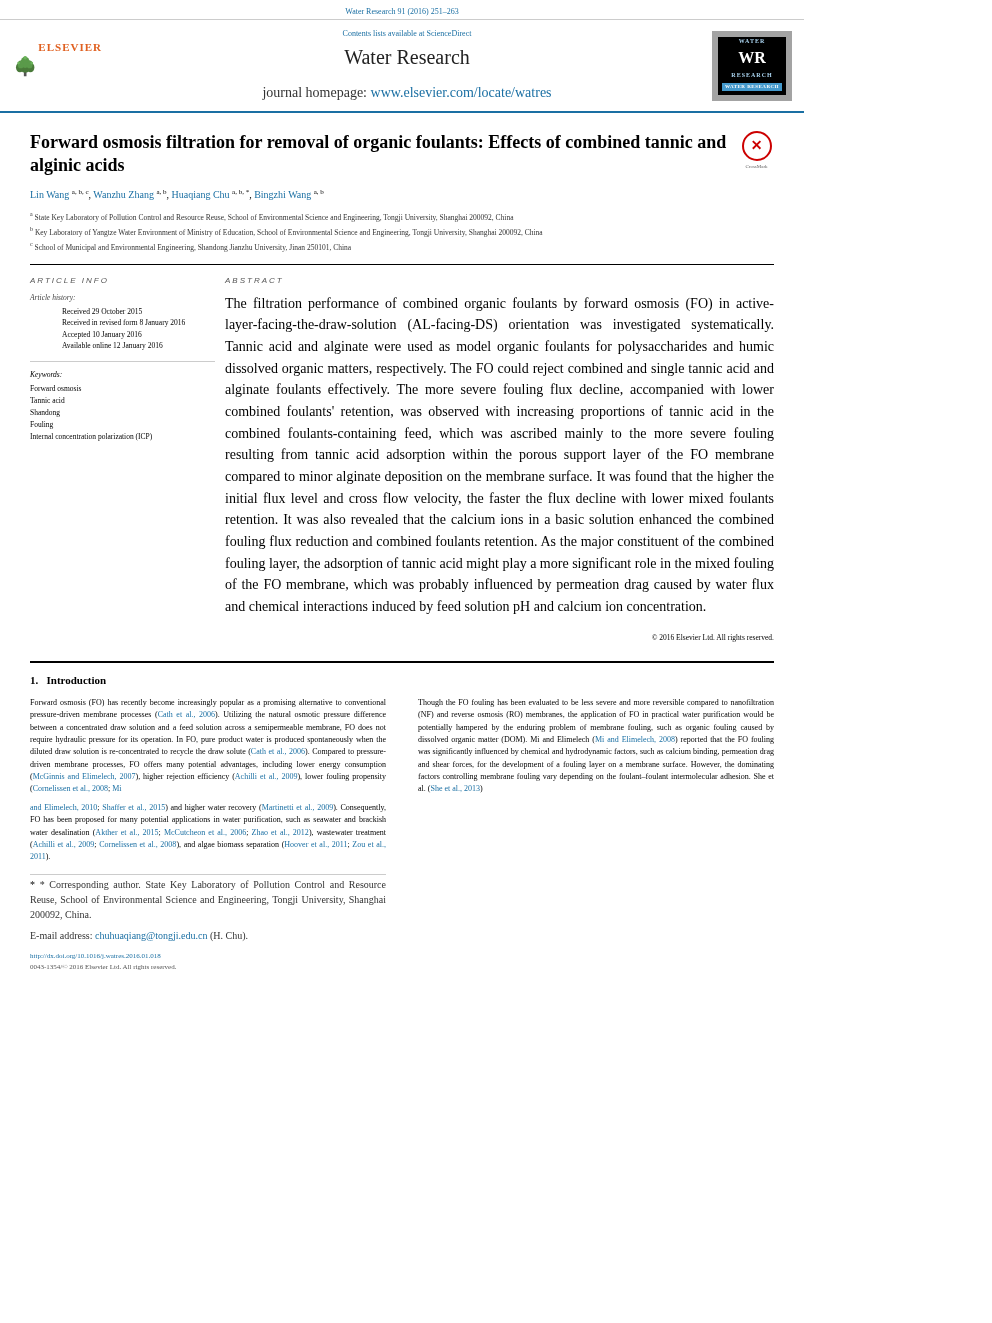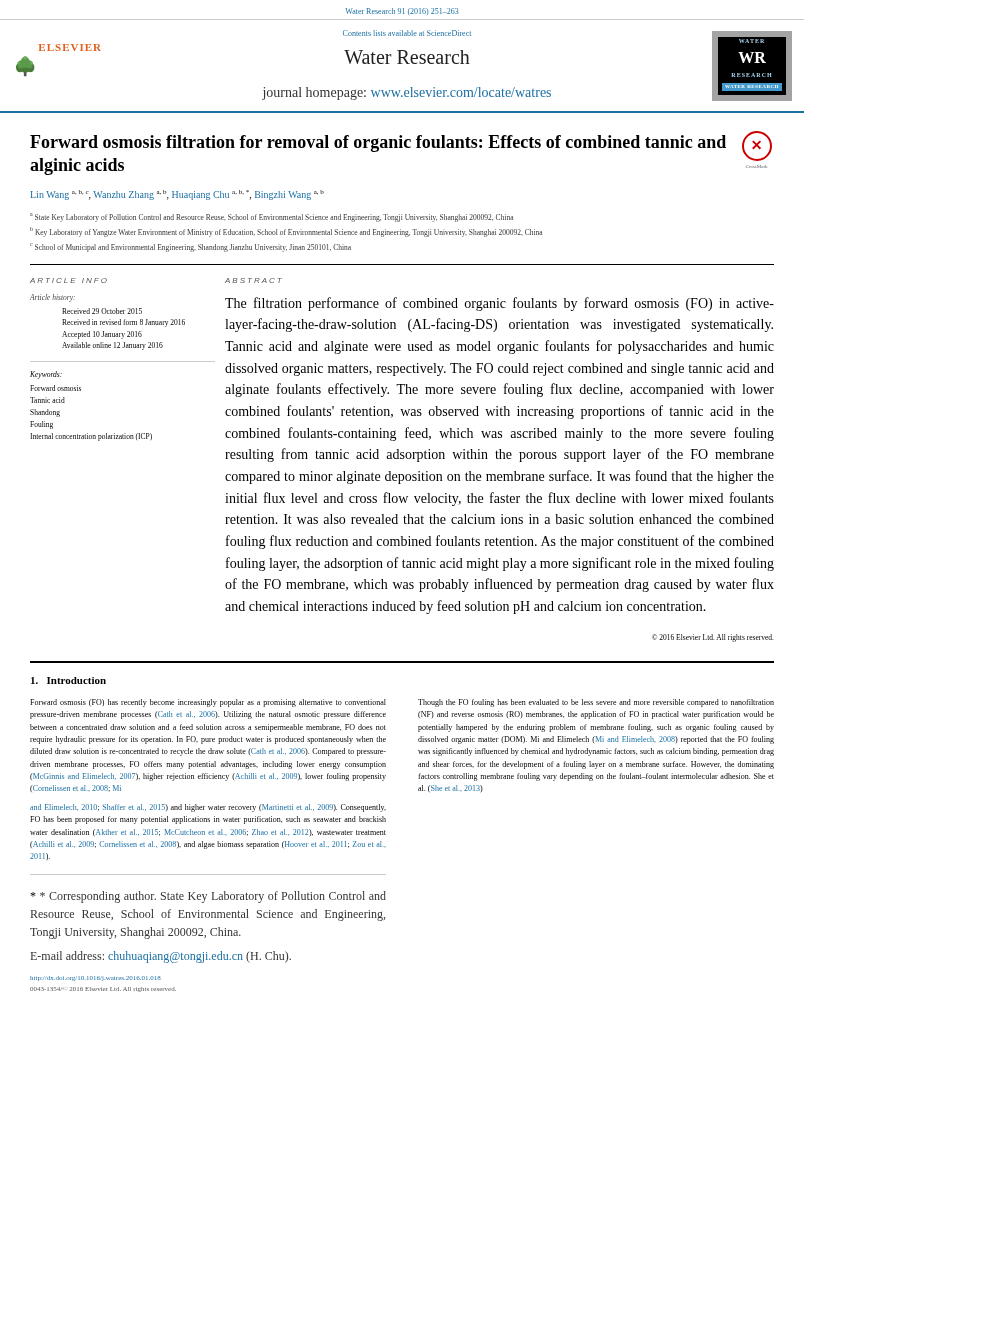--- a/index.html
+++ b/index.html
@@ -250,22 +250,22 @@
     }
     .intro-left p, .intro-right p {
       margin-bottom: 6px;
     }
     .ref-link { color: #1a6fa3; }
     
     
     .footnote-area {
       border-top: 1px solid #ccc;
       margin-top: 10px;
-      padding-top: 12px;
-      font-size: 12px;
+      padding-top: 2px;
+      font-size: 10px;
       color: #333;
       line-height: 1.5;
     }
     .footnote-star { color: #000; }
     
     
     .doi-footer {
       margin-top: 8px;
       font-size: 7px;
       color: #1a6fa3;

